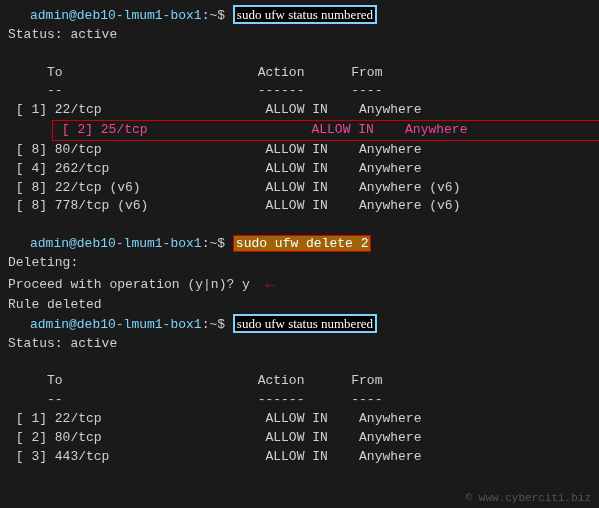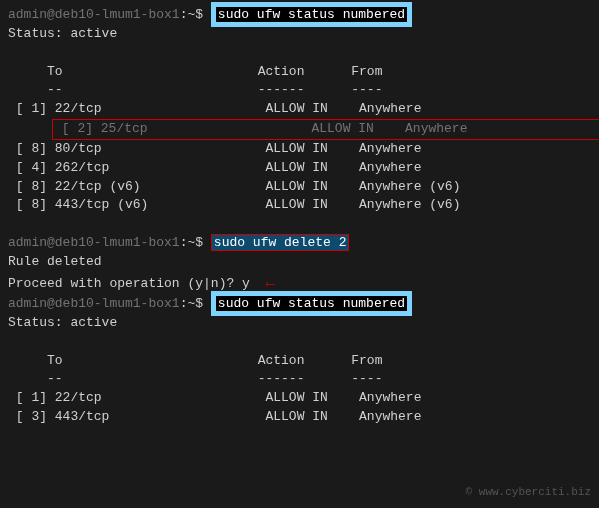--- a/index.html
+++ b/index.html
@@ -17,79 +17,82 @@
       background-color: #1a1a1a;
       padding: 6px 8px;
       width: 599px;
       height: 508px;
       overflow: hidden;
     }
     .line {
       line-height: 1.45;
       white-space: pre;
     }
-    .prompt { color: #737373; }
+    .prompt { color: #7dd3fc; margin-left: 22px; }
     .cmd-highlight {
       background-color: #000000;
-      border: 5px solid #7dd3fc;
+      border: 2px solid #7dd3fc;
       padding: 0 2px;
       color: #ffffff;
+      font-family: Liberation Serif, serif;
     }
     .cmd-highlight2 {
-      background-color: #0c4a6e;
+      background-color: #a16207;
       border: 1px solid #cc0000;
       padding: 0 2px;
       color: #ffffff;
     }
     .copyright {
       position: absolute;
-      bottom: 10px;
+      bottom: 4px;
       right: 8px;
       color: #555555;
       font-size: 11px;
     }
   </style>
 </head>
 <body>
 
 <div class="terminal">
 
   <div class="line"><span class="prompt">admin@deb10-lmum1-box1</span><span style="color:#d0d0d0;">:~$ </span><span class="cmd-highlight">sudo ufw status numbered</span></div>
 
   <div class="line">Status: active</div>
   <div class="line"> </div>
   <div class="line">     To                         Action      From</div>
   <div class="line">     --                         ------      ----</div>
 
   <div class="line"> [ 1] 22/tcp                     ALLOW IN    Anywhere</div>
 
-  <div class="line" style="color:#737373;padding-left:44px;"><span style="display:inline-block;border:1px solid #cc0000;padding:0 1px;"> [ 2] 25/tcp                     ALLOW IN    Anywhere                             </span></div>
+  <div class="line" style="color:#ec4899;padding-left:44px;"><span style="display:inline-block;border:1px solid #cc0000;padding:0 1px;"> [ 2] 25/tcp                     ALLOW IN    Anywhere                             </span></div>
 
   <div class="line"> [ 8] 80/tcp                     ALLOW IN    Anywhere</div>
 
   <div class="line"> [ 4] 262/tcp                    ALLOW IN    Anywhere</div>
 
   <div class="line"> [ 8] 22/tcp (v6)                ALLOW IN    Anywhere (v6)</div>
 
 
 
-  <div class="line"> [ 8] 443/tcp (v6)               ALLOW IN    Anywhere (v6)</div>
+  <div class="line"> [ 8] 778/tcp (v6)               ALLOW IN    Anywhere (v6)</div>
 
   <div class="line"> </div>
 
   <div class="line"><span class="prompt">admin@deb10-lmum1-box1</span><span style="color:#d0d0d0;">:~$ </span><span class="cmd-highlight2">sudo ufw delete 2</span></div>
 
+  <div class="line">Deleting:</div>
+  <div class="line">Proceed with operation (y|n)? y  <span style="color:#cc0000;font-size:16px;">←</span></div>
   <div class="line">Rule deleted</div>
-  <div class="line">Proceed with operation (y|n)? y  <span style="color:#cc0000;font-size:16px;">←</span></div>
 
   <div class="line"><span class="prompt">admin@deb10-lmum1-box1</span><span style="color:#d0d0d0;">:~$ </span><span class="cmd-highlight">sudo ufw status numbered</span></div>
 
   <div class="line">Status: active</div>
   <div class="line"> </div>
   <div class="line">     To                         Action      From</div>
   <div class="line">     --                         ------      ----</div>
 
   <div class="line"> [ 1] 22/tcp                     ALLOW IN    Anywhere</div>
+  <div class="line"> [ 2] 80/tcp                     ALLOW IN    Anywhere</div>
   <div class="line"> [ 3] 443/tcp                    ALLOW IN    Anywhere</div>
 
   <div class="copyright">© www.cyberciti.biz</div>
 
 </div>
 
 </body></html>

